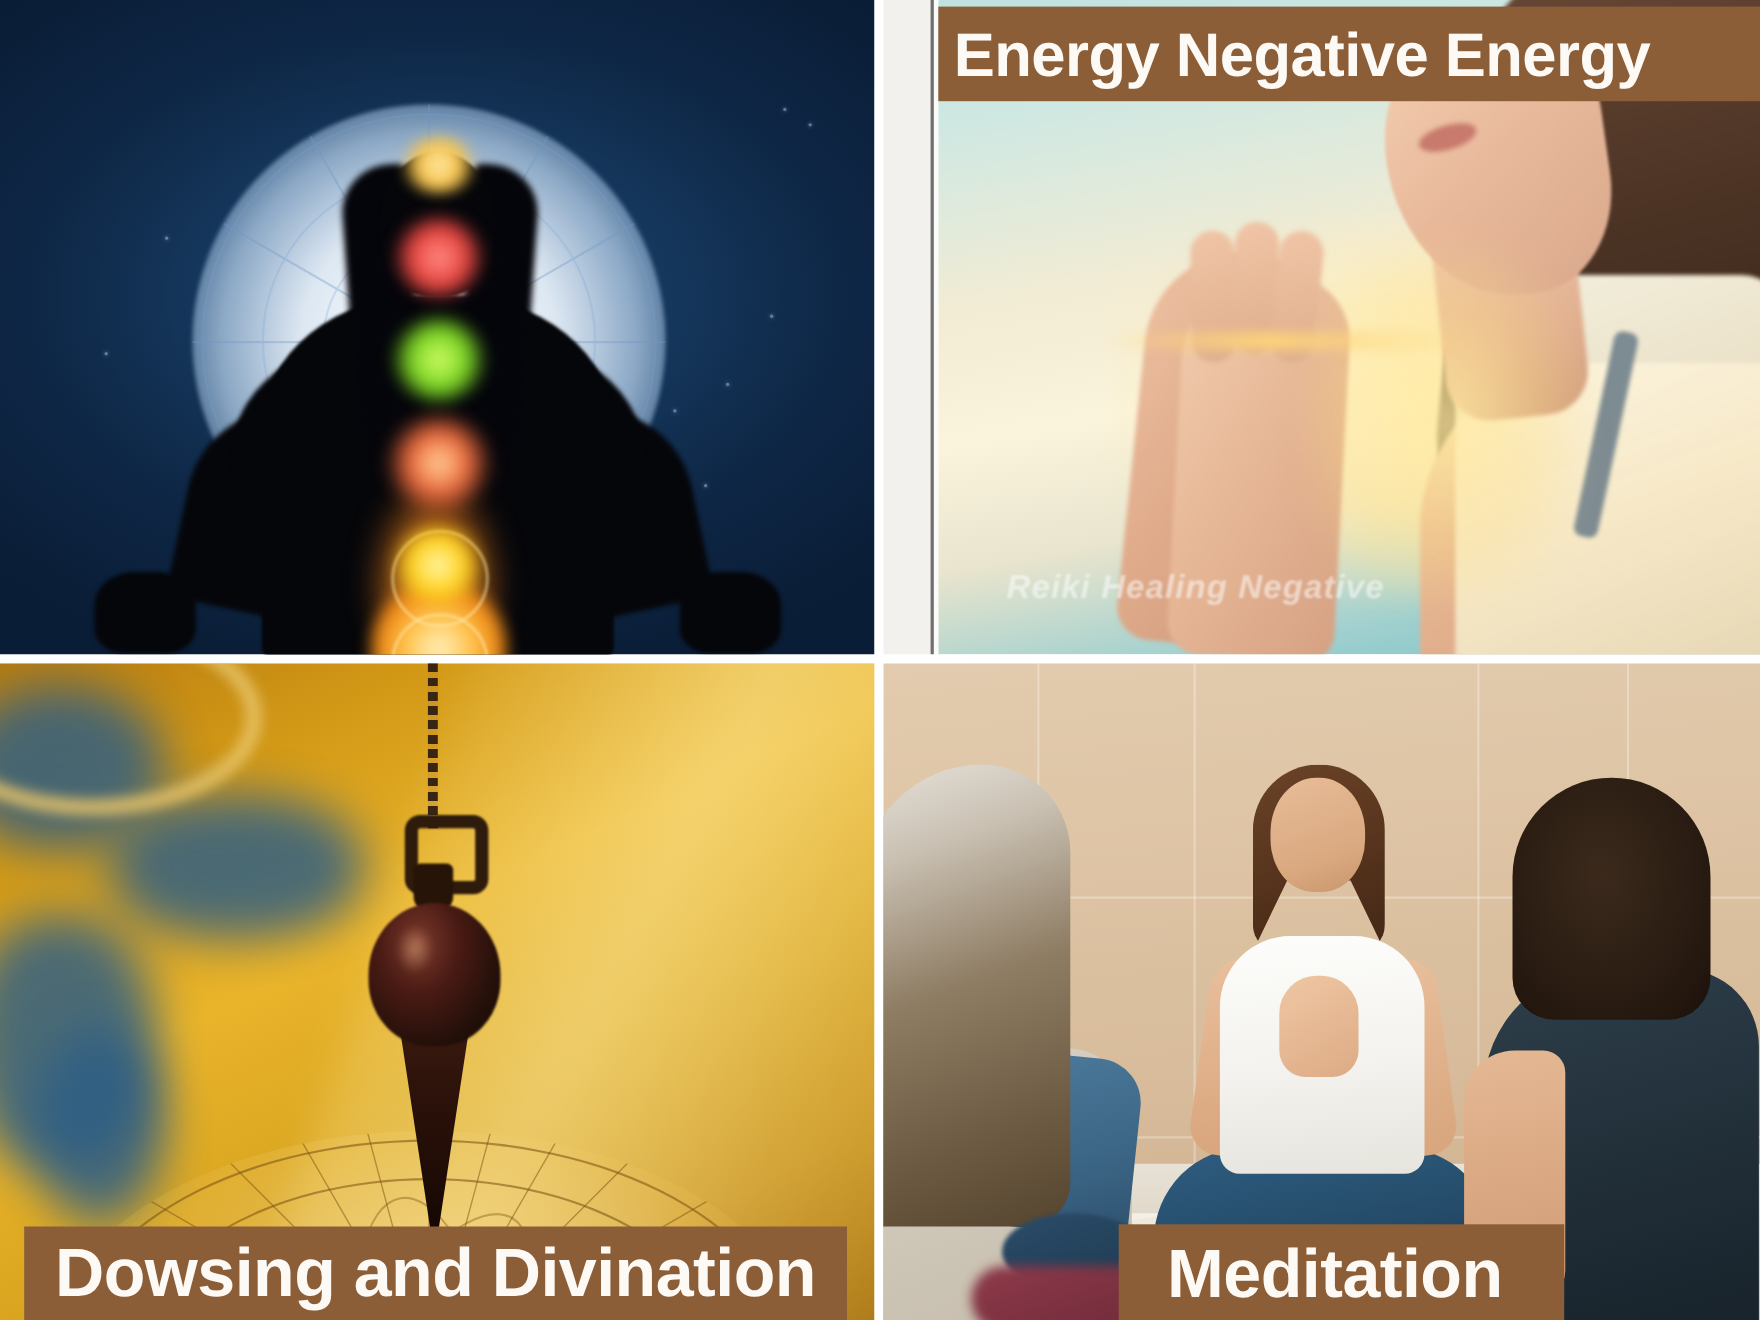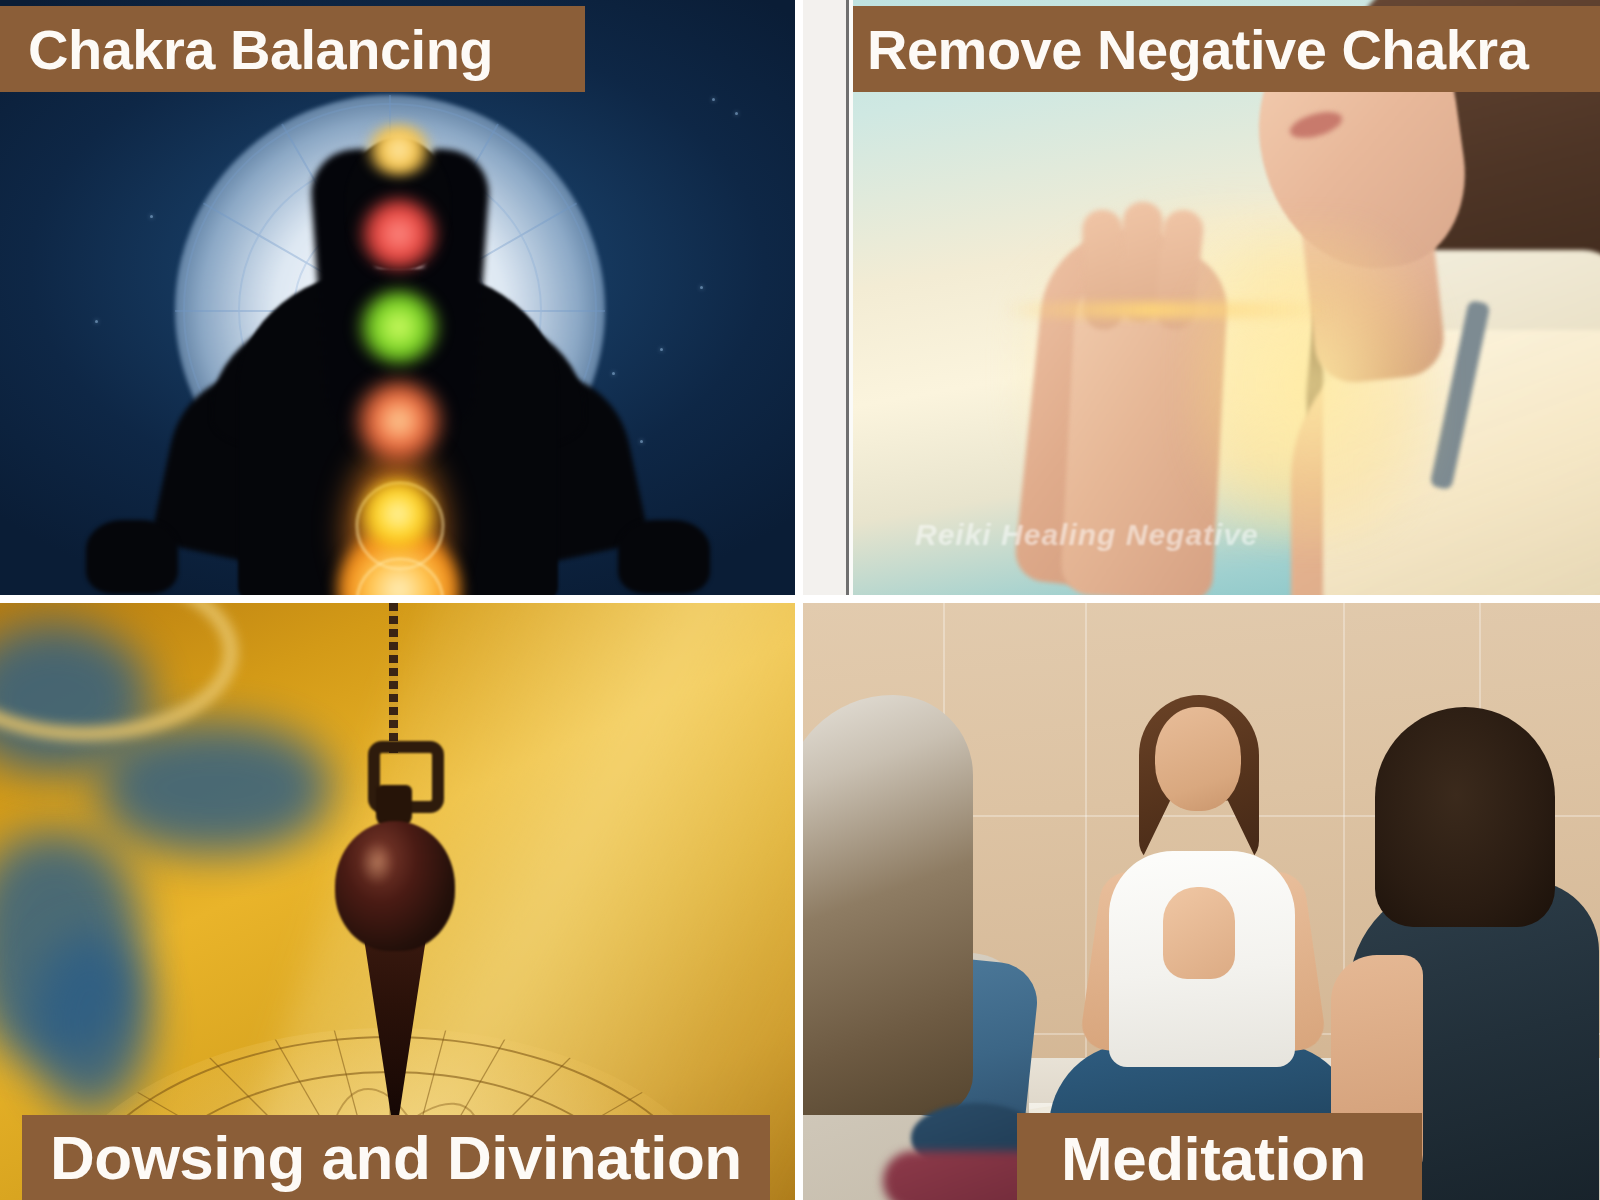--- a/index.html
+++ b/index.html
@@ -524,21 +524,20 @@
       <div class="chakra-pt cp-sacral"></div>
       <div class="cp-ring cp-ring-1"></div>
       <div class="cp-ring cp-ring-2"></div>
       <div class="chakra-pt cp-solar"></div>
       <div class="chakra-pt cp-heart"></div>
       <div class="chakra-pt cp-throat"></div>
       <div class="chakra-pt cp-third"></div>
       <div class="chakra-pt cp-crown"></div>
     </div>
 
-    <div class="label-chip chip-chakra">Chakra Balancing</div>
   </div>
 
   <div class="panel panel-tr">
     <div class="scene">
       <div class="tr-frame"></div>
       <div class="tr-frame-line"></div>
       <div class="tr-frame-hi"></div>
 
       <div class="reiki-photo">
         <div class="reiki-sky"></div>
@@ -559,21 +558,21 @@
           <span class="finger" style="left:82px;top:-40px;transform:rotate(3deg);"></span>
         </div>
 
         <div class="flare-glow"></div>
         <div class="flare-line"></div>
 
         <div class="watermark">Reiki Healing Negative</div>
       </div>
     </div>
 
-    <div class="label-chip chip-remove">Remove Negative Chakra</div>
+    <div class="label-chip chip-remove">Energy Negative Energy</div>
   </div>
 
   <div class="panel panel-br">
     <div class="scene">
       <div class="med-wall">
         <span class="med-tile-v" style="left:140px;"></span>
         <span class="med-tile-v" style="left:282px;"></span>
         <span class="med-tile-v" style="left:540px;"></span>
         <span class="med-tile-v" style="left:676px;"></span>
         <span class="med-tile-h" style="top:212px;"></span>

